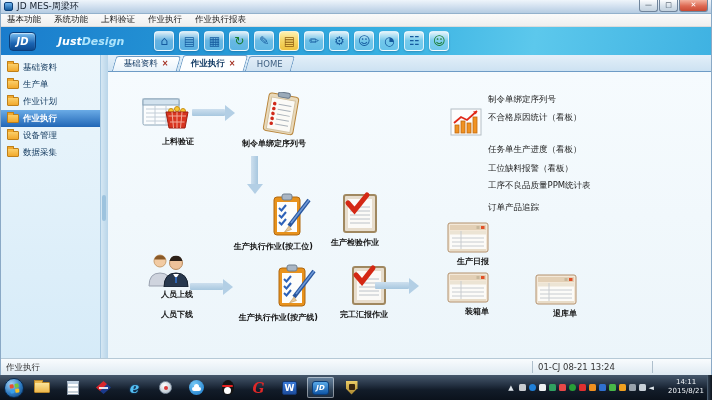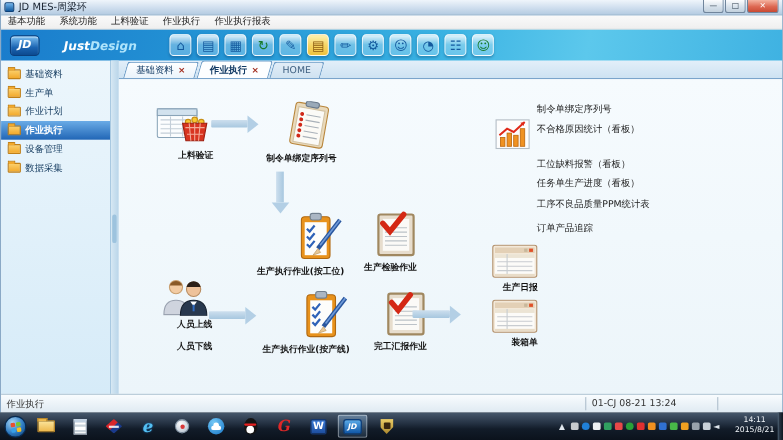--- a/index.html
+++ b/index.html
@@ -358,38 +358,51 @@
               <rect x="34" y="4" width="3.5" height="3" fill="#e05028"></rect>
               <rect x="29.5" y="4" width="3" height="3" fill="#c8b89c"></rect>
               <rect x="3" y="9" width="36" height="18" fill="#fcfbf8"></rect>
               <rect x="3" y="9" width="36" height="3.5" fill="#ece4d4"></rect>
               <path d="M5 16 H37 M5 20 H37 M5 24 H37 M14 9 V27" stroke="#c8ccd0" stroke-width="1"></path>
               <rect x="3" y="27" width="36" height="2" fill="#e8dcc8"></rect>
             </svg>
             <span class="nlabel">装箱单</span>
           </div>
 
+          <div class="node" style="left:389px;top:202px;width:80px">
+            <svg width="42" height="32">
+              <rect x="1" y="1" width="40" height="29" rx="2" fill="#f3e8d8" stroke="#b2906c"></rect>
+              <rect x="3" y="3" width="36" height="5" fill="#e3d0b6"></rect>
+              <rect x="34" y="4" width="3.5" height="3" fill="#e05028"></rect>
+              <rect x="29.5" y="4" width="3" height="3" fill="#c8b89c"></rect>
+              <rect x="3" y="9" width="36" height="18" fill="#fcfbf8"></rect>
+              <rect x="3" y="9" width="36" height="3.5" fill="#ece4d4"></rect>
+              <path d="M5 16 H37 M5 20 H37 M5 24 H37 M14 9 V27" stroke="#c8ccd0" stroke-width="1"></path>
+              <rect x="3" y="27" width="36" height="2" fill="#e8dcc8"></rect>
+            </svg>
+            <span class="nlabel">退库单</span>
+          </div>
 
           <svg width="36" height="30" style="position:absolute;left:342px;top:36px">
             <rect x="1" y="1" width="30" height="26" fill="#fdfdfd" stroke="#b4bec6"></rect>
             <g fill="#f09222" stroke="#c06a10" stroke-width="0.8">
               <rect x="5" y="17" width="4" height="8"></rect>
                 <rect x="11" y="13" width="4" height="12"></rect>
                 <rect x="17" y="15" width="4" height="10"></rect>
                 <rect x="23" y="9" width="4" height="16"></rect>
             </g>
             <polyline points="4,15 11,9 17,12 27,3" stroke="#e02818" stroke-width="1.8" fill="none"></polyline>
             <path d="M27 3 l-4 0.5 l3 3 z" fill="#e02818"></path>
           </svg>
 
           <div class="reports">
             <div class="ritem" style="margin-bottom:6px">制令单绑定序列号</div>
             <div class="ritem" style="margin-bottom:20px">不合格原因统计（看板）</div>
+            <div class="ritem" style="margin-bottom:7px">任务单生产进度（看板）</div>
             <div class="ritem" style="margin-bottom:5px">工位缺料报警（看板）</div>
-            <div class="ritem" style="margin-bottom:7px">任务单生产进度（看板）</div>
             <div class="ritem" style="margin-bottom:10px">工序不良品质量PPM统计表</div>
             <div class="ritem">订单产品追踪</div>
           </div>
         </div>
       </div>
     </div>
 
     <div class="statusbar">
       <span class="sleft">作业执行</span>
       <span class="ssep" style="left:531px"></span>

